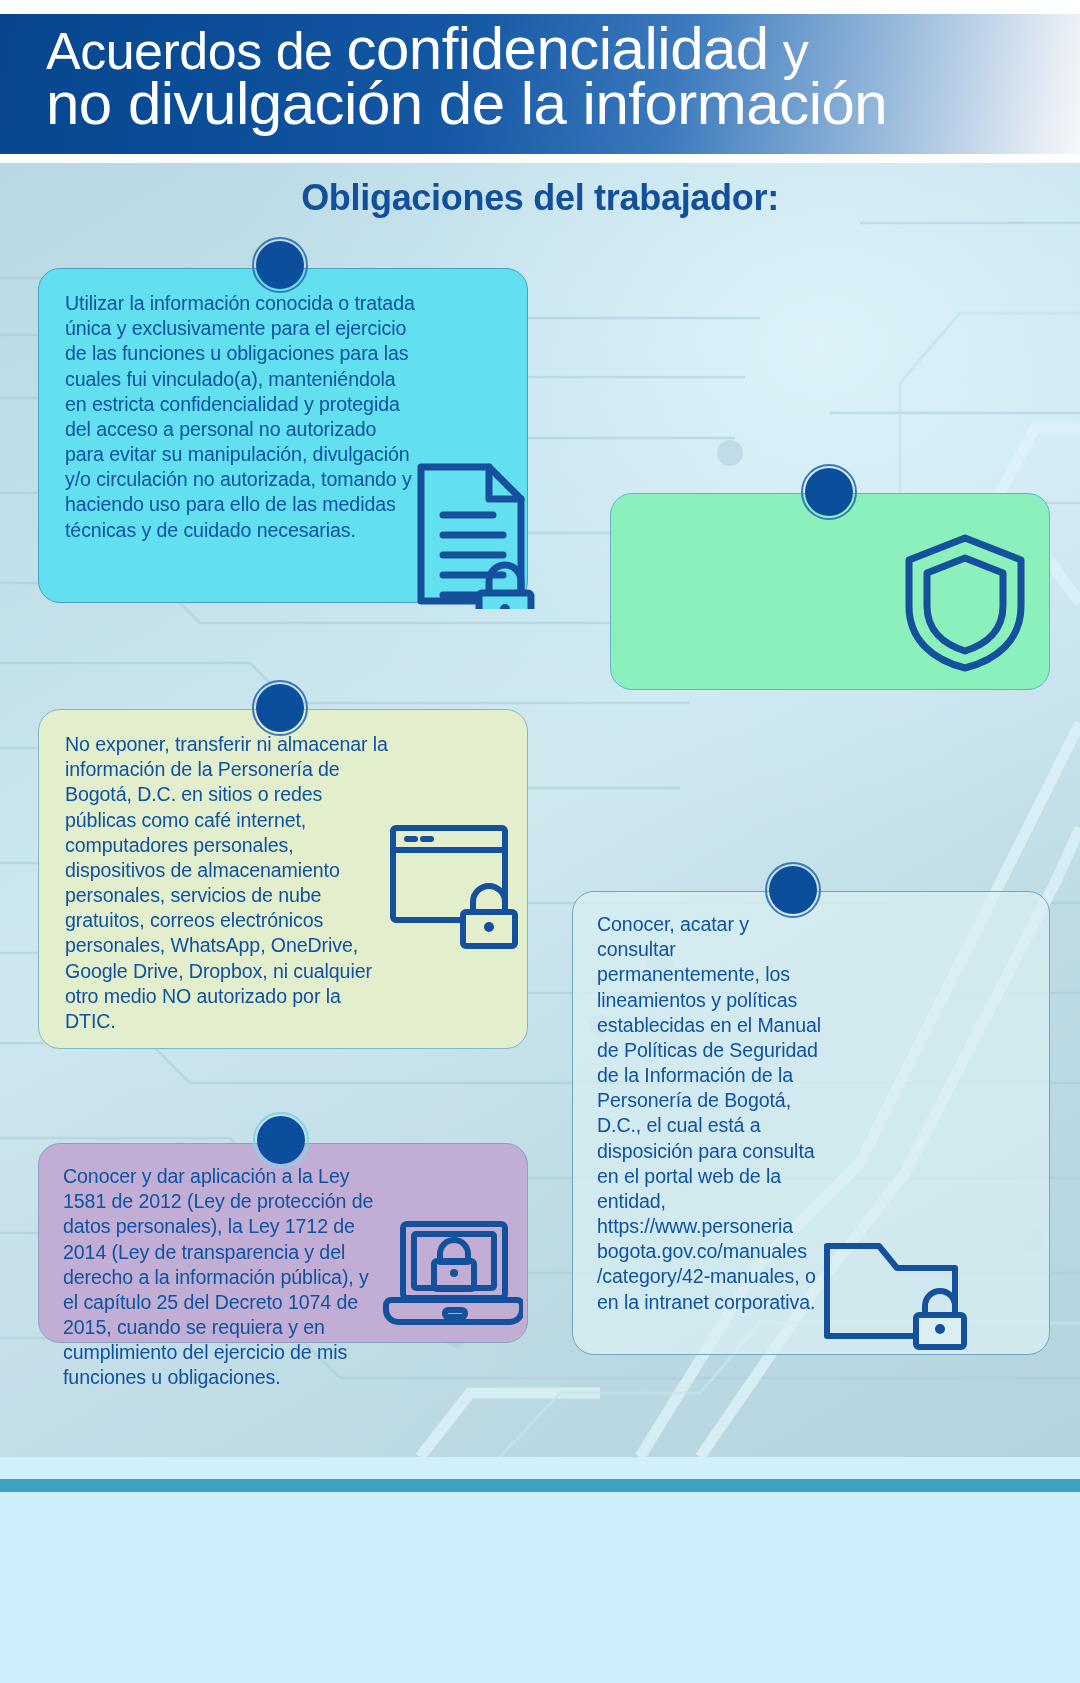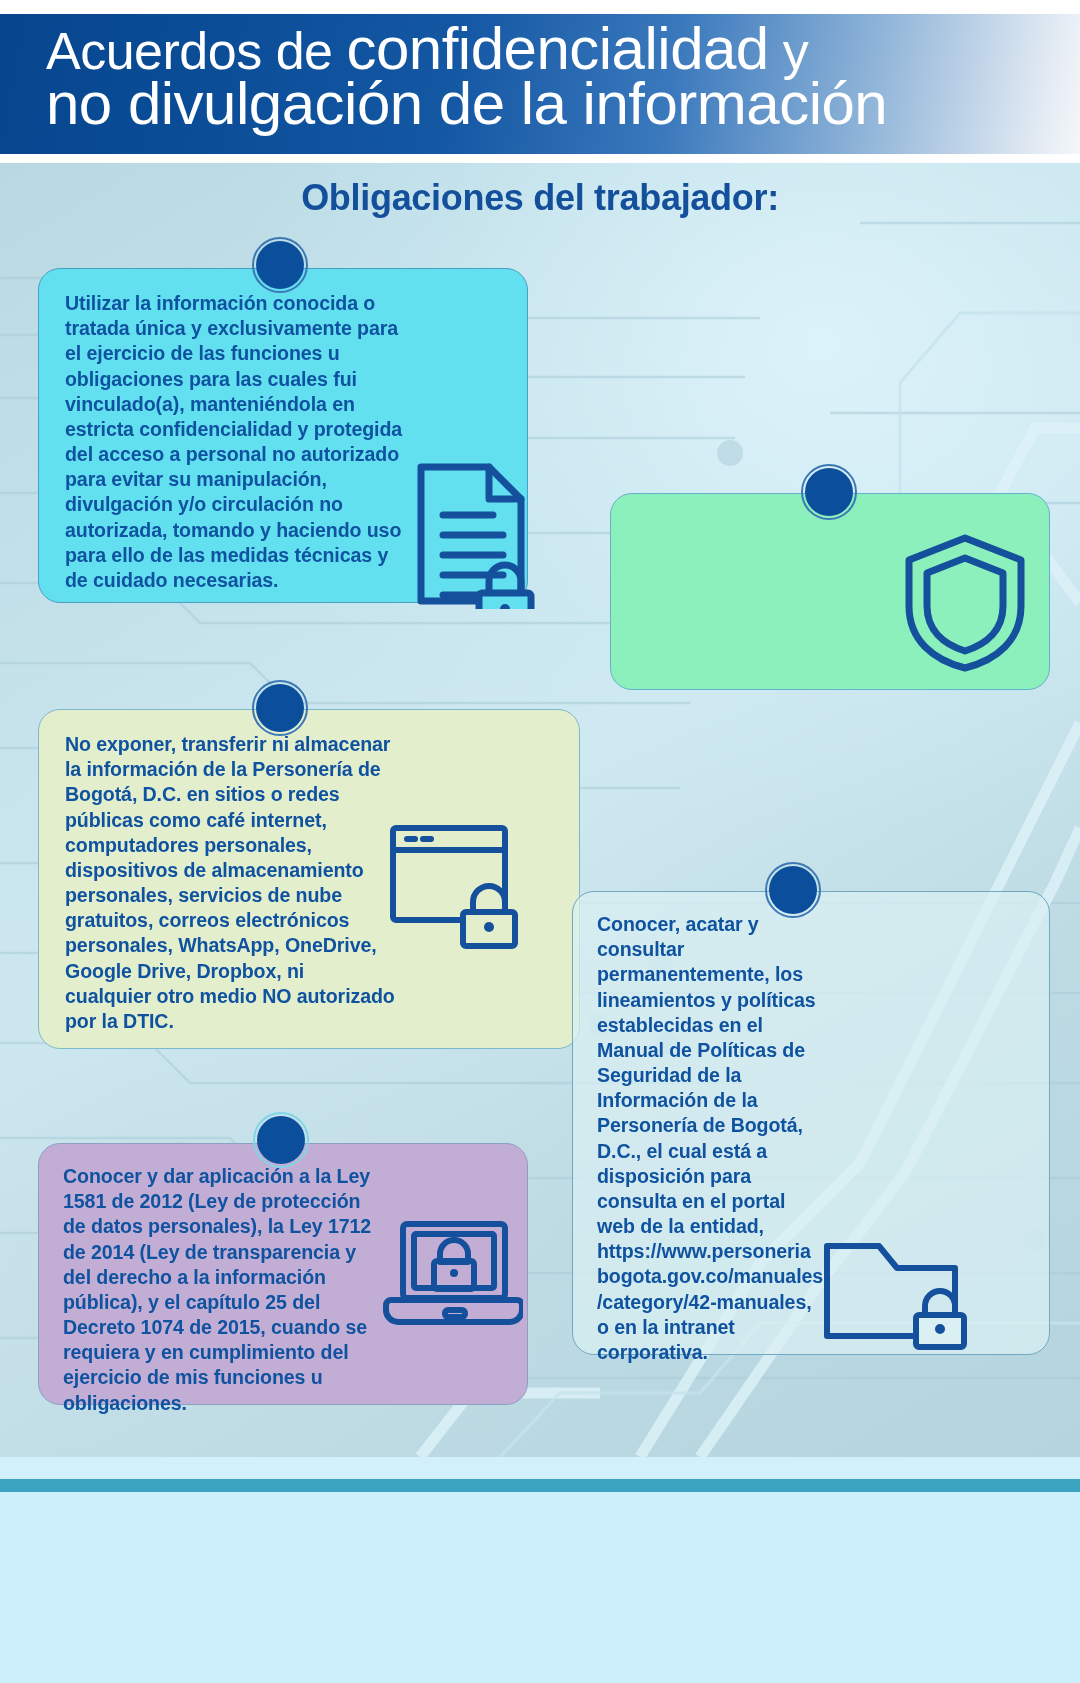--- a/index.html
+++ b/index.html
@@ -74,21 +74,21 @@
 
   
   .card {
     position: absolute;
     border-radius: 22px;
     box-sizing: border-box;
   }
   .card .txt {
     position: absolute;
     color: #0f52a0;
-    font-weight: bold;
+    font-weight: normal;
     font-size: 19.6px;
     line-height: 1.285;
     letter-spacing: -0.1px;
   }
   .dot {
     position: absolute;
     width: 48px; height: 48px;
     border-radius: 50%;
     background: #0b4f9c;
     box-shadow: 0 0 0 4px rgba(255,255,255,0.0);
@@ -221,21 +221,21 @@
           <g fill="none" stroke="#14509b" stroke-width="7" stroke-linejoin="round" stroke-linecap="round">
             <path d="M64 6 L120 28 V74 C120 108 96 128 64 136 C32 128 8 108 8 74 V28 Z"></path>
             <path d="M64 26 L102 41 V74 C102 98 86 112 64 119 C42 112 26 98 26 74 V41 Z"></path>
           </g>
         </svg>
       </div>
       <div class="dot-ring" style="left:190px; top:-30px;"></div>
       <div class="dot" style="left:194px; top:-26px;"></div>
     </div>
 
-    <div class="card" id="card3" style="left:38px; top:546px; width:542px; height:340px;">
+    <div class="card" id="card3" style="left:38px; top:546px; width:490px; height:340px;">
       <div class="txt" style="left:26px; top:22px; width:330px;">No exponer, transferir ni almacenar la información de la Personería de Bogotá, D.C. en sitios o redes públicas como café internet, computadores personales, dispositivos de almacenamiento personales, servicios de nube gratuitos, correos electrónicos personales, WhatsApp, OneDrive, Google Drive, Dropbox, ni cualquier otro medio NO autorizado por la DTIC.</div>
       <div class="icon-wrap" style="left:348px; top:110px;">
         <svg width="140" height="130" viewBox="0 0 140 130">
           <g fill="none" stroke="#14509b" stroke-width="6" stroke-linejoin="round" stroke-linecap="round">
             <rect x="6" y="8" width="112" height="92" rx="3"></rect>
             <path d="M6 30 H118"></path>
             <path d="M20 19 H28"></path>
             <path d="M36 19 H44"></path>
           </g>
           <g fill="#e3eecd" stroke="#14509b" stroke-width="6" stroke-linejoin="round">
@@ -260,21 +260,21 @@
             <path d="M104 74 a15 15 0 0 1 30 0 v10 h-30 z" fill="none"></path>
             <rect x="95" y="83" width="48" height="32" rx="3"></rect>
           </g>
           <circle cx="119" cy="97" r="5" fill="#14509b"></circle>
         </svg>
       </div>
       <div class="dot-ring" style="left:192px; top:-30px;"></div>
       <div class="dot" style="left:196px; top:-26px;"></div>
     </div>
 
-    <div class="card" id="card5" style="left:38px; top:980px; width:490px; height:262px;">
+    <div class="card" id="card5" style="left:38px; top:980px; width:490px; height:200px;">
       <div class="txt" style="left:24px; top:20px; width:318px;">Conocer y dar aplicación a la Ley 1581 de 2012 (Ley de protección de datos personales), la Ley 1712 de 2014 (Ley de transparencia y del derecho a la información pública), y el capítulo 25 del Decreto 1074 de 2015, cuando se requiera y en cumplimiento del ejercicio de mis funciones u obligaciones.</div>
       <div class="icon-wrap" style="left:344px; top:72px;">
         <svg width="140" height="120" viewBox="0 0 140 120">
           <g fill="none" stroke="#14509b" stroke-width="6" stroke-linejoin="round" stroke-linecap="round">
             <rect x="20" y="8" width="102" height="74" rx="4"></rect>
             <rect x="31" y="18" width="80" height="54" rx="2"></rect>
             <path d="M8 84 H134 a5 5 0 0 1 5 5 v5 a12 12 0 0 1 -12 12 H15 a12 12 0 0 1 -12 -12 v-5 a5 5 0 0 1 5 -5 z"></path>
             <rect x="62" y="94" width="20" height="7" rx="3"></rect>
             <path d="M57 38 a14 14 0 0 1 28 0 v8 h-28 z"></path>
             <rect x="51" y="45" width="40" height="28" rx="3"></rect>

